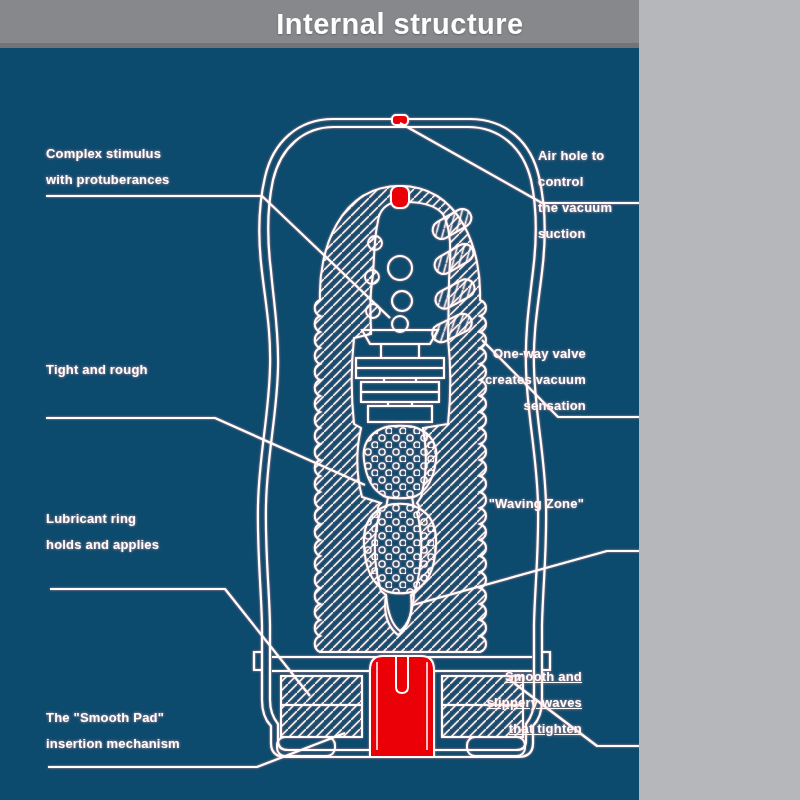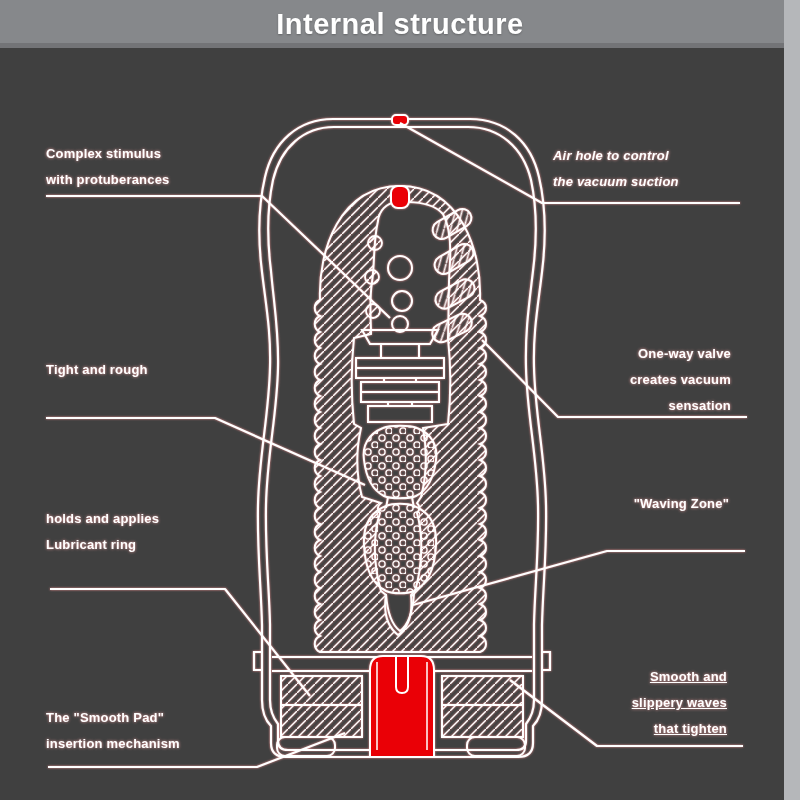--- a/index.html
+++ b/index.html
@@ -1,29 +1,29 @@
 <!DOCTYPE html>
 <html><head>
 <meta charset="utf-8">
 <style>
   html,body{margin:0;padding:0;background:#b5b7ba;}
-  #page{position:relative;width:784px;height:800px;overflow:hidden;background:#404040;
+  #page{position:relative;width:639px;height:800px;overflow:hidden;background:#0c4a6e;
         font-family:"Liberation Sans",sans-serif;}
   #title-bar{position:absolute;left:0;top:0;width:800px;height:48px;background:#86888b;
         box-shadow:inset 0 -5px 0 rgba(0,0,0,.14);z-index:5;display:flex;align-items:center;justify-content:center;}
   #title-bar span{color:#ffffff;font-weight:bold;font-size:29px;letter-spacing:.5px;
         text-shadow:0 1px 2px rgba(0,0,0,.25);}
   svg.diagram{position:absolute;left:0;top:0;z-index:1;
         filter:drop-shadow(0 0 1.2px rgba(255,150,150,.85));}
   .label{position:absolute;z-index:4;color:#ffffff;font-weight:bold;font-size:13px;line-height:26px;
         letter-spacing:.2px;text-shadow:0 0 3px rgba(255,170,170,.95);}
   .label span{display:block;}
   .label.right{text-align:right;}
   #lbl-complex{left:46px;top:141px;}
-  #lbl-airhole{left:553px;top:143px;font-style:italic;}
+  #lbl-airhole{left:538px;top:143px;}
   #lbl-tight{left:46px;top:357px;}
   #lbl-oneway{right:53px;top:341px;}
   #lbl-lub{left:46px;top:506px;}
   #lbl-waving{right:55px;top:491px;}
   #lbl-smoothpad{left:46px;top:705px;}
   #lbl-slippery{right:57px;top:664px;text-decoration:underline;}
 </style>
 </head>
 <body>
 
@@ -169,22 +169,22 @@
     <span>Tight and rough</span>
   </div>
 
   <div class="label right" id="lbl-oneway">
     <span>One-way valve</span>
     <span>creates vacuum</span>
     <span>sensation</span>
   </div>
 
   <div class="label" id="lbl-lub">
+    <span>Lubricant ring</span>
     <span>holds and applies</span>
-    <span>Lubricant ring</span>
   </div>
 
   <div class="label right" id="lbl-waving">
     <span>"Waving Zone"</span>
   </div>
 
   <div class="label" id="lbl-smoothpad">
     <span>The "Smooth Pad"</span>
     <span>insertion mechanism</span>
   </div>

